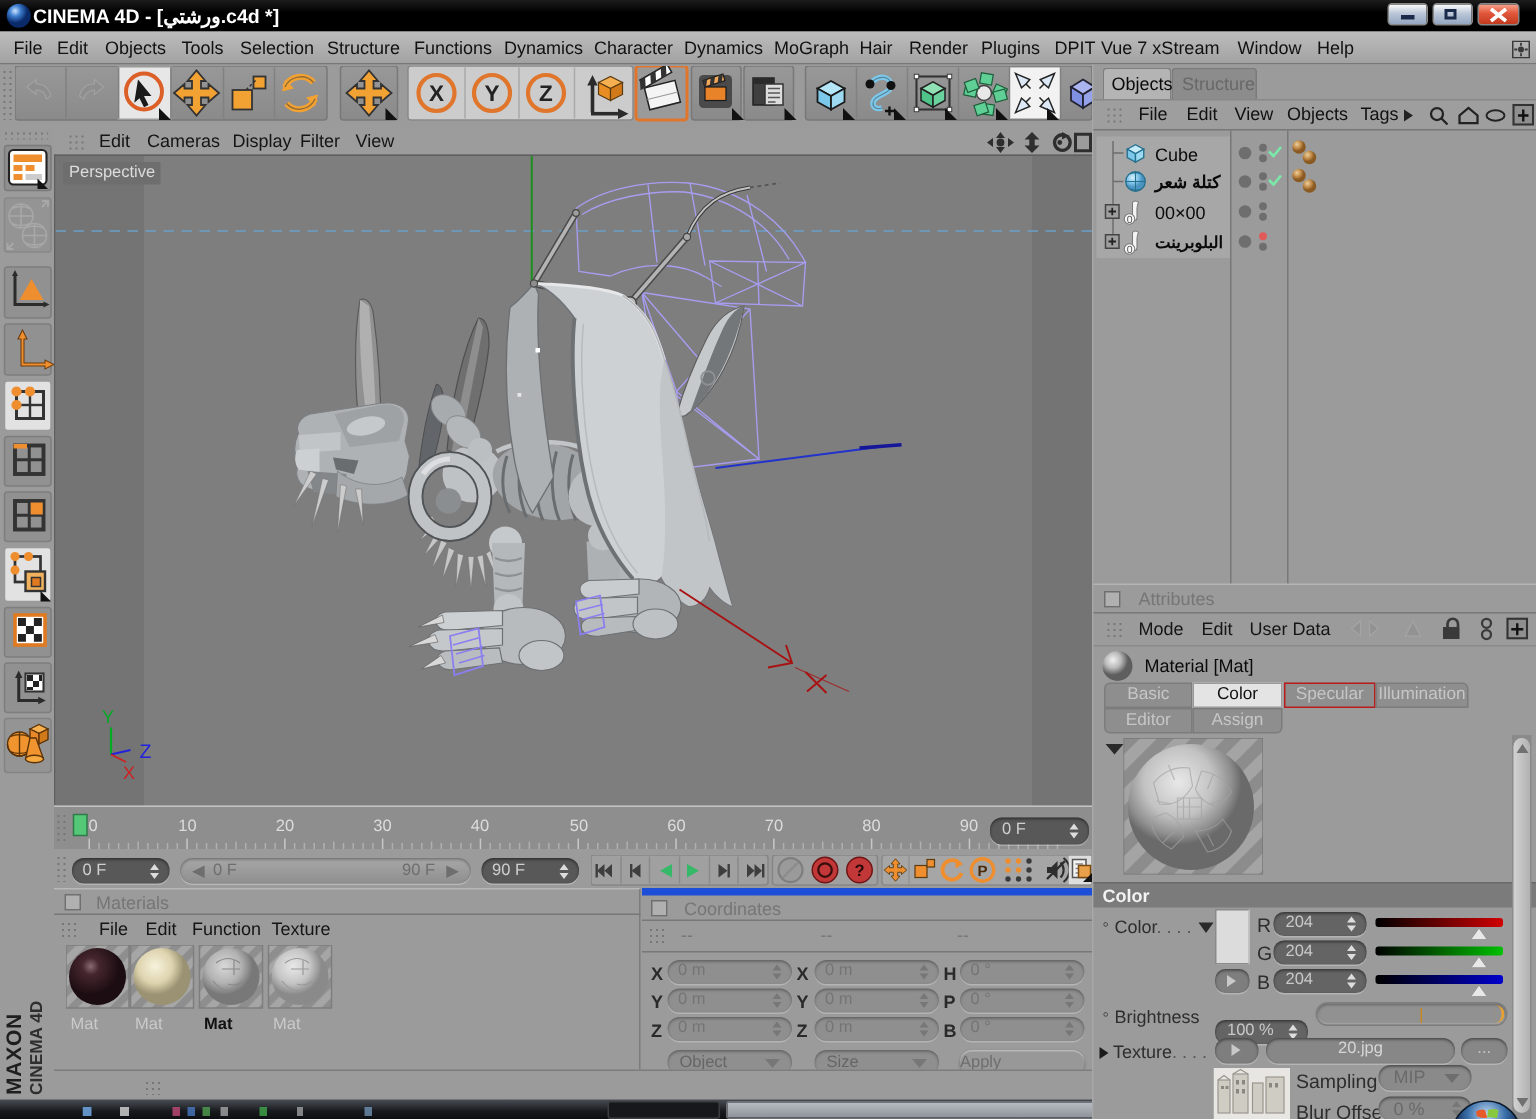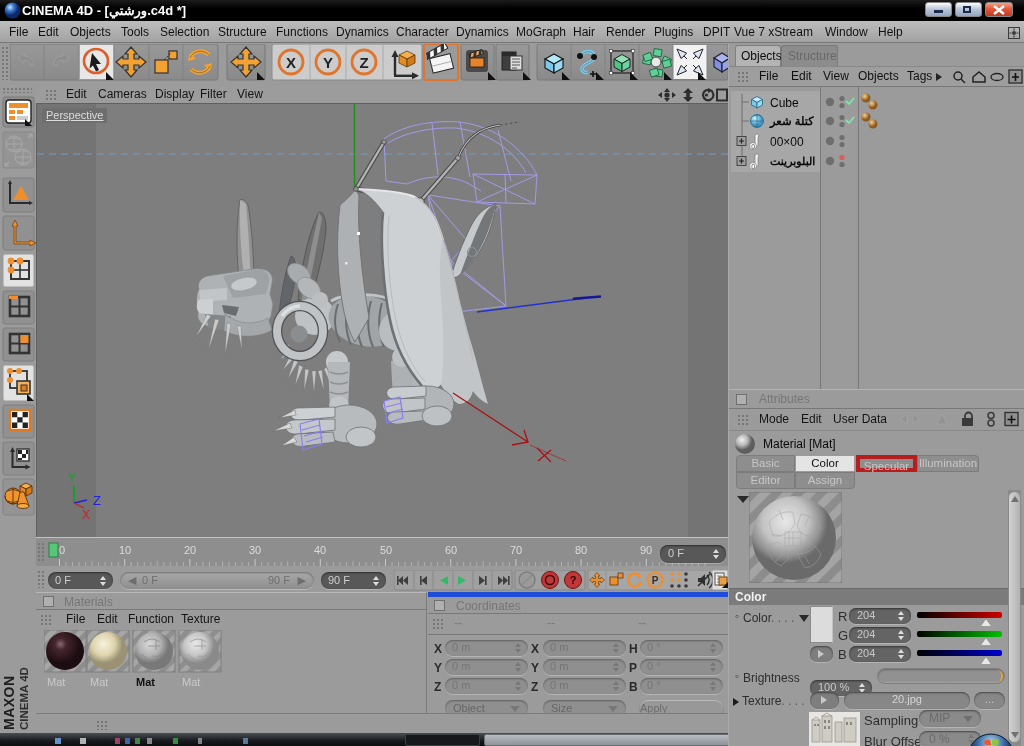--- a/index.html
+++ b/index.html
@@ -519,21 +519,21 @@
 
 <g font-family="Liberation Sans,sans-serif" font-size="12">
 <line x1="37" y1="399" x2="37" y2="381" stroke="#00aa22" stroke-width="1.5"></line>
 <text x="31" y="378" fill="#00aa22">Y</text>
 <line x1="37" y1="399" x2="50" y2="396" stroke="#2222dd" stroke-width="1.5"></line>
 <text x="56" y="401" fill="#2222dd" font-size="13">Z</text>
 <line x1="37" y1="399" x2="47" y2="404" stroke="#cc2222" stroke-width="1.3"></line>
 <text x="45" y="415" fill="#cc2222">X</text>
 </g>
 </svg>
-<div class="abs" style="left:5px;top:4px;background:#6e6e6e;color:#dcdcdc;font-size:11px;padding:1px 4px 2px 4px;text-decoration:underline;">Perspective</div>
+<div class="abs" style="left:5px;top:4px;background:#6e6e6e;color:#dcdcdc;font-size:11px;padding:1px 4px 2px 4px;">Perspective</div>
 </div>
 
 <div class="abs" id="ruler" style="left:36px;top:537px;width:692px;height:29px;background:#8e8e8e;border-top:1px solid #c2c2c2;">
 <div class="abs dothandle" style="left:1px;top:4px;width:8px;height:20px"></div>
 <svg class="abs" style="left:0;top:0" width="692" height="29" viewBox="0 0 692 29">
 <rect x="13" y="5" width="9" height="14" fill="#55c878" stroke="#2f7a48"></rect>
 <g font-family="Liberation Sans,sans-serif" font-size="11" fill="#dcdcdc" text-anchor="middle">
 <text x="26" y="16">0</text>
           <text x="89" y="16">10</text>
           <text x="154" y="16">20</text>
@@ -935,21 +935,21 @@
               <stop offset="100%" stop-color="#5e5e5e"></stop>
             </radialGradient>
           </defs>
           <circle cx="11" cy="11" r="10" fill="url(#msph)"></circle>
         </svg>
 <span class="abs" style="left:34px;top:48px;font-size:12px;color:#0a0a0a">Material [Mat]</span>
 
 <div class="abs" id="atabs" style="top:66px;left:0;width:296px;font-size:11.5px;">
 <div class="abs" style="left:7px;top:0;width:59px;height:17px;background:#8e8e8e;border:1px solid #7c7c7c;border-radius:4px 0 0 0;color:#c6c6c6;text-align:center"><span style="position:relative;top:1px">Basic</span></div>
 <div class="abs" style="left:66px;top:0;width:60px;height:17px;background:#e4e4e4;border:1px solid #9a9a9a;color:#111;text-align:center"><span style="position:relative;top:1px">Color</span></div>
-<div class="abs" style="left:127px;top:0;width:61px;height:17px;background:#8e8e8e;border:4px solid #b91c1c;color:#c6c6c6;text-align:center"><span style="position:relative;top:1px">Specular</span></div>
+<div class="abs" style="left:127px;top:0;width:61px;height:17px;background:#8e8e8e;border:1px solid #b91c1c;color:#c6c6c6;text-align:center"><span style="position:relative;top:1px">Specular</span></div>
 <div class="abs" style="left:188px;top:0;width:62px;height:17px;background:#8e8e8e;border:1px solid #7c7c7c;border-radius:0 4px 0 0;color:#c6c6c6;text-align:center"><span style="position:relative;top:1px">Illumination</span></div>
 <div class="abs" style="left:7px;top:17px;width:59px;height:17px;background:#8e8e8e;border:1px solid #7c7c7c;border-radius:0 0 0 4px;color:#c6c6c6;text-align:center"><span style="position:relative;top:1px">Editor</span></div>
 <div class="abs" style="left:66px;top:17px;width:60px;height:17px;background:#8e8e8e;border:1px solid #7c7c7c;border-radius:0 0 4px 0;color:#c6c6c6;text-align:center"><span style="position:relative;top:1px">Assign</span></div>
 </div>
 
 <div class="abs" style="left:8px;top:107px;width:0;height:0;border-left:6px solid transparent;border-right:6px solid transparent;border-top:7px solid #2a2a2a"></div>
 <svg class="abs" style="left:20px;top:103px" width="93" height="91" viewBox="0 0 93 91">
 <rect x="0" y="0" width="93" height="91" fill="url(#strp2)" stroke="#777"></rect>
 <defs>
 <pattern id="strp2" width="16" height="16" patternUnits="userSpaceOnUse" patternTransform="rotate(45)">

